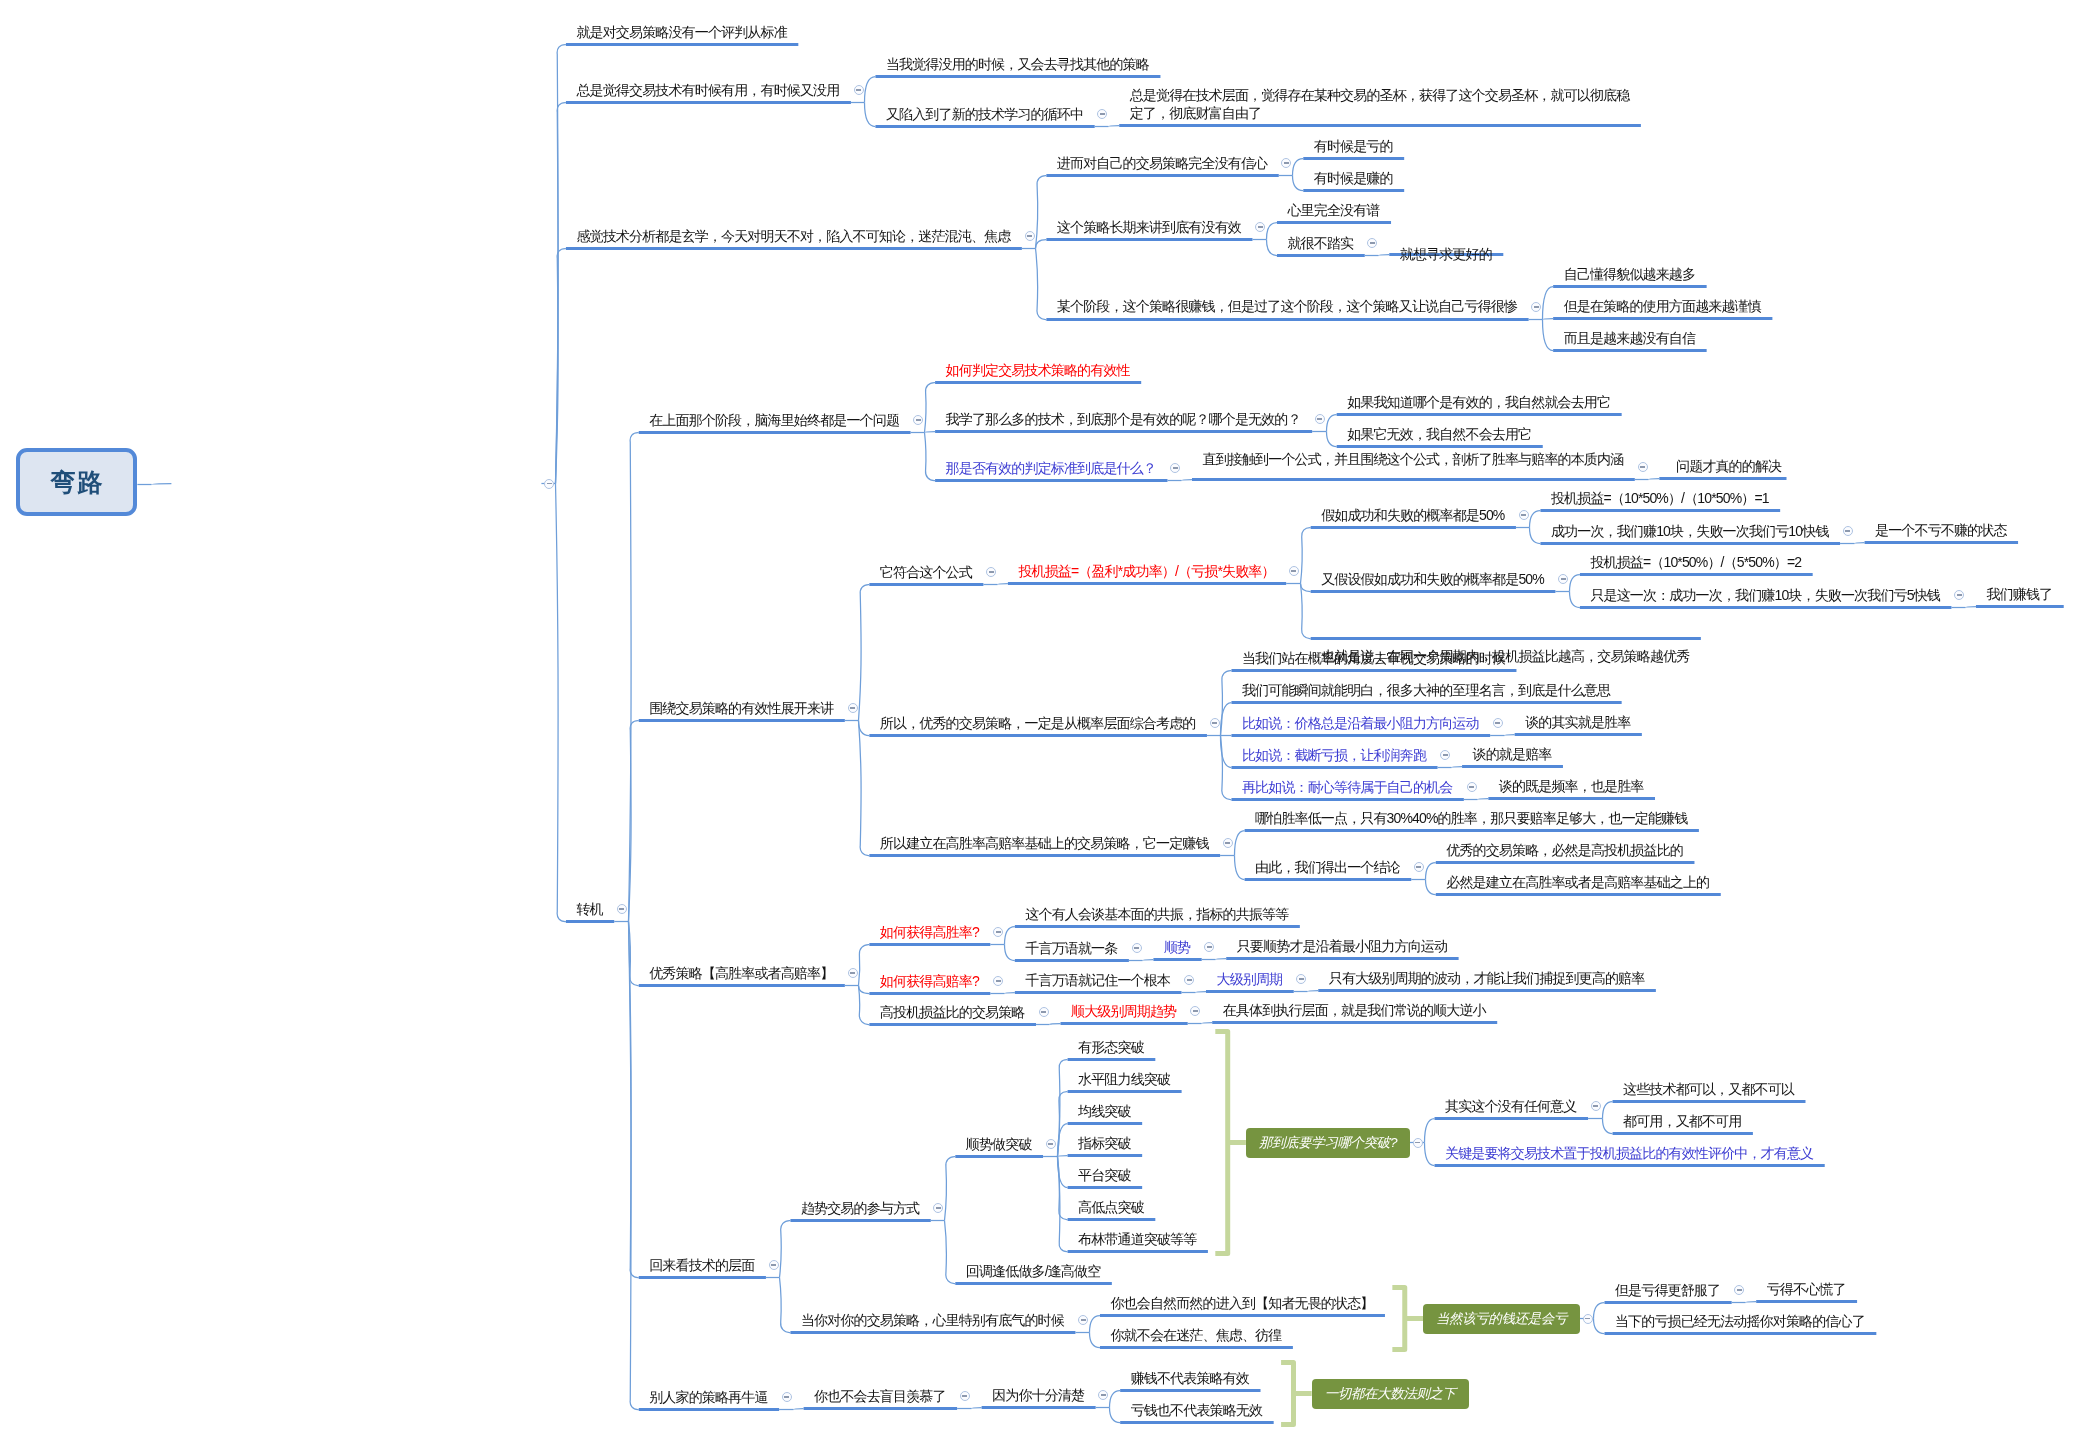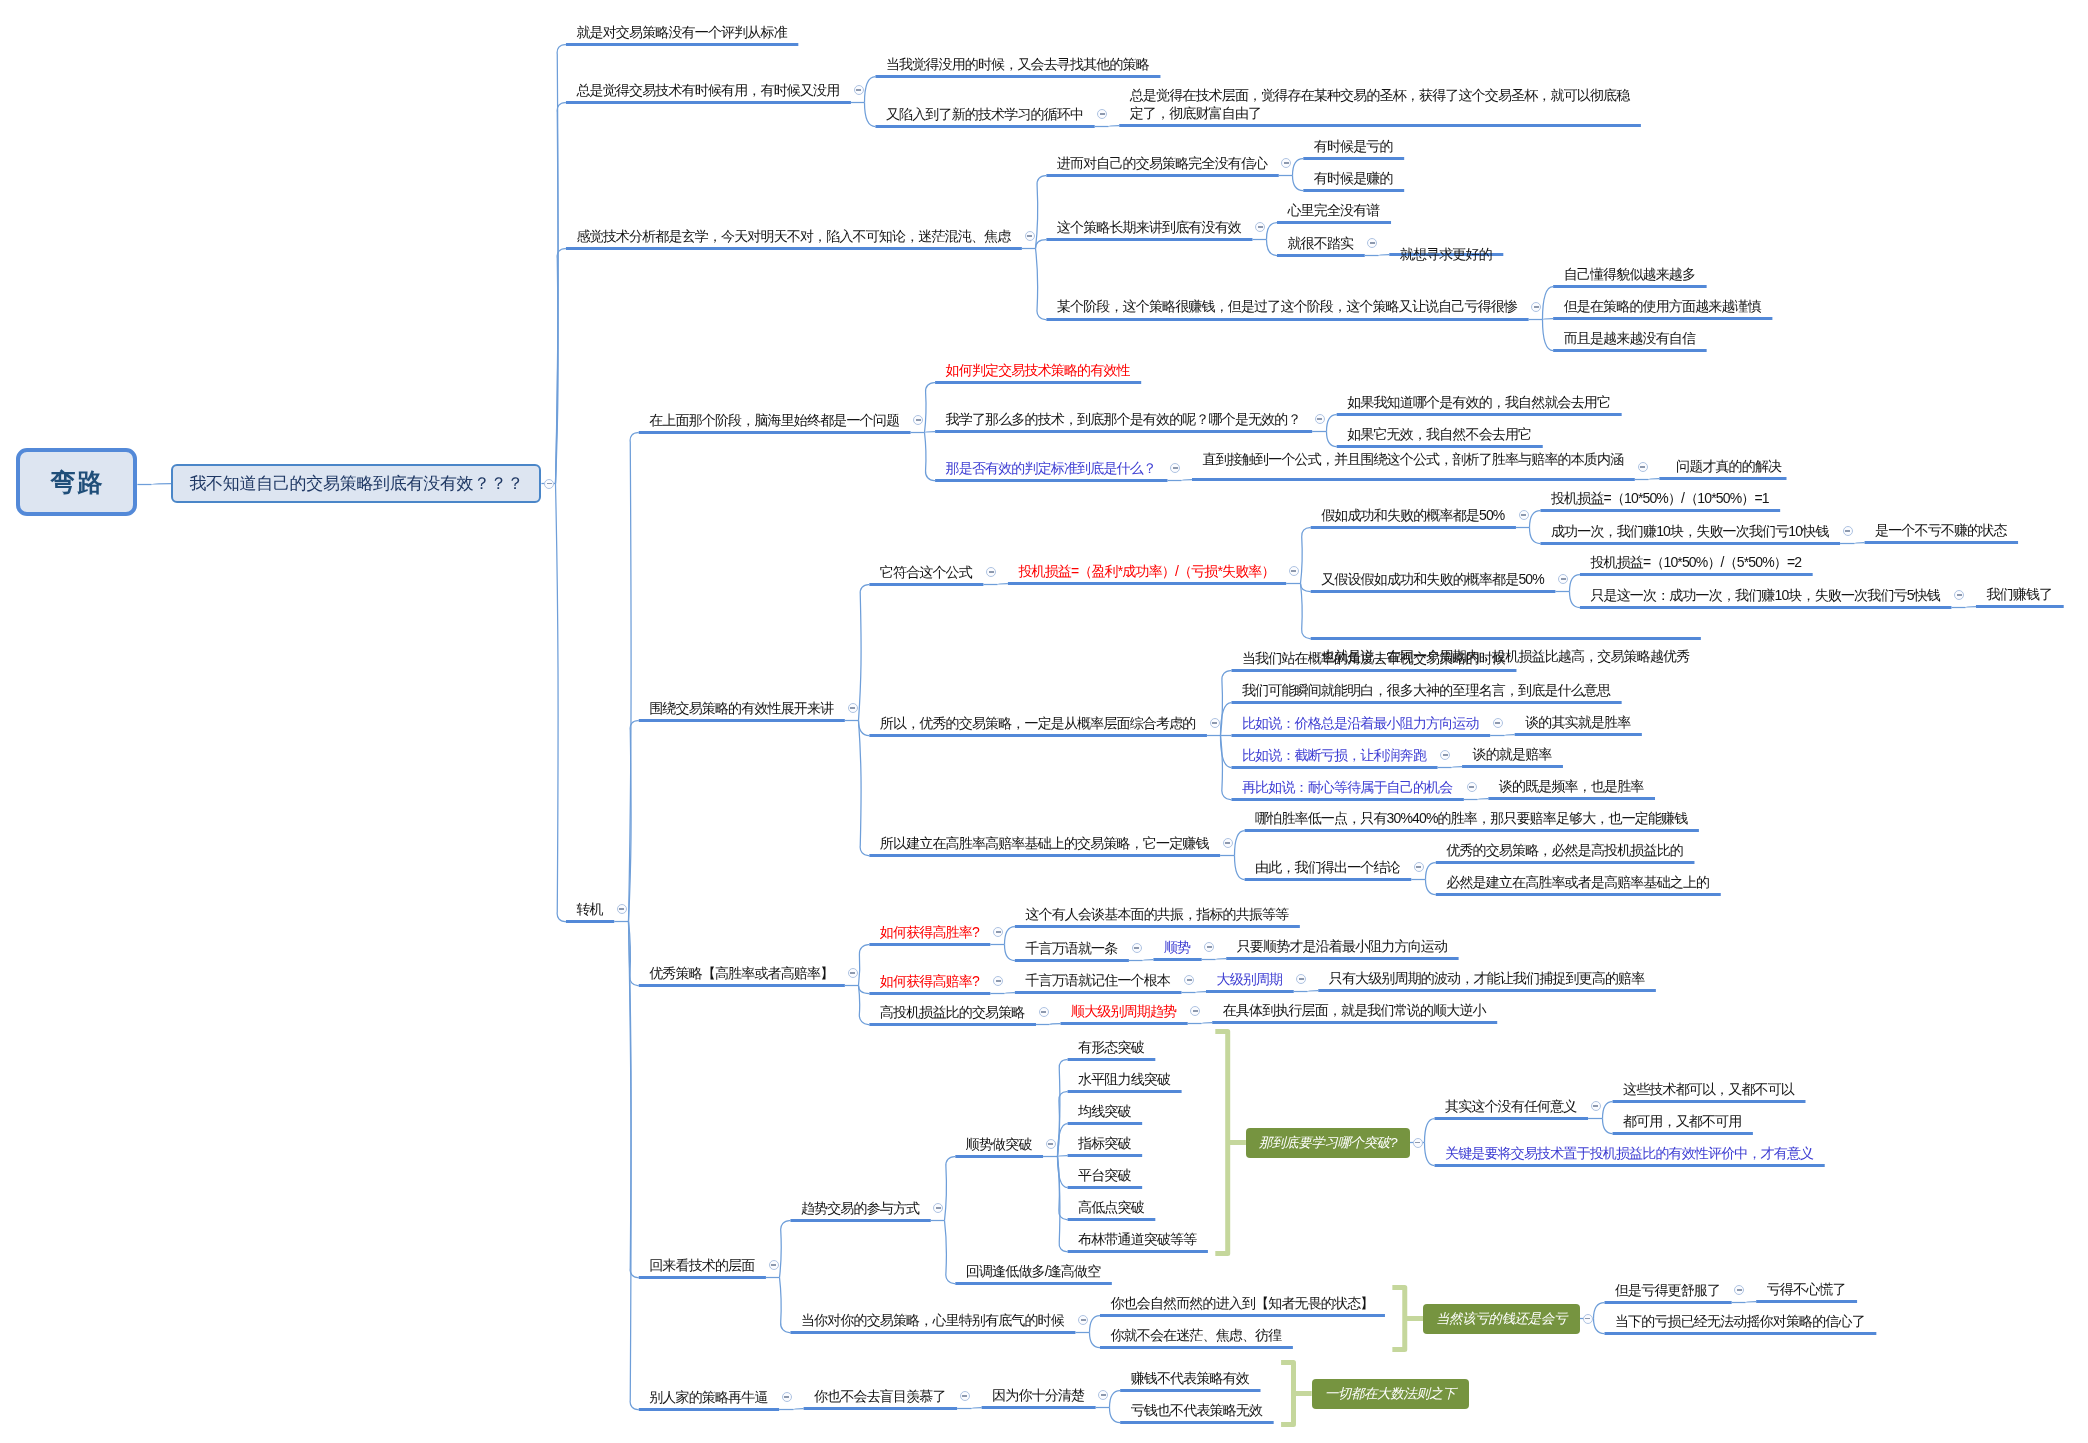--- a/index.html
+++ b/index.html
@@ -264,21 +264,20 @@
       <path d="M971.5 1408.5C971.5 1407.92 974.5309375 1407.5 981.603125 1407.5" fill="none" stroke="#6e9ed9" stroke-width="1.25" stroke-linecap="butt" stroke-linejoin="round"></path>
       <path d="M1095.665625 1407.5H1109.5" fill="none" stroke="#6e9ed9" stroke-width="1.25" stroke-linecap="butt" stroke-linejoin="round"></path>
       <path d="M1109.5 1407.5C1109.5 1397.64 1112.6996875 1390.5 1120.165625 1390.5" fill="none" stroke="#6e9ed9" stroke-width="1.25" stroke-linecap="butt" stroke-linejoin="round"></path>
       <path d="M1109.5 1407.5C1109.5 1416.2 1112.6996875 1422.5 1120.165625 1422.5" fill="none" stroke="#6e9ed9" stroke-width="1.25" stroke-linecap="butt" stroke-linejoin="round"></path>
       <path d="M1281.08125 1362.5H1293.48125V1424.5H1281.08125" fill="none" stroke="#c5d79c" stroke-width="5" stroke-linecap="butt" stroke-linejoin="round"></path>
       <path d="M1293.48125 1393.5H1311.68125" fill="none" stroke="#c5d79c" stroke-width="5" stroke-linecap="butt" stroke-linejoin="round"></path>
     </svg>
 <div class="rootnode" style="left: 15.7px; top: 448px; width: 121.7px; height: 68px;">
       <span>弯路</span>
     </div>
-    <div class="boxnode" style="left: 171.4px; top: 464px; width: 370.016px; height: 39px;"><span>我不知道自己的交易策略到底有没有效？？？</span></div>
     <div class="lbl" style="left: 576.416px; top: 22.5px;">就是对交易策略没有一个评判从标准</div>
     <div class="lbl" style="left: 576.416px; top: 80.5px;">总是觉得交易技术有时候有用，有时候又没用</div>
     <div class="lbl" style="left: 885.931px; top: 54.5px;">当我觉得没用的时候，又会去寻找其他的策略</div>
     <div class="lbl" style="left: 885.931px; top: 104.5px;">又陷入到了新的技术学习的循环中</div>
     <div class="lbl" style="left: 1129.7px; top: 85.5px;">总是觉得在技术层面，觉得存在某种交易的圣杯，获得了这个交易圣杯，就可以彻底稳
 定了，彻底财富自由了</div>
     <div class="lbl" style="left: 576.416px; top: 226.5px;">感觉技术分析都是玄学，今天对明天不对，陷入不可知论，迷茫混沌、焦虑</div>
     <div class="lbl" style="left: 1056.87px; top: 153.5px;">进而对自己的交易策略完全没有信心</div>
     <div class="lbl" style="left: 1313.78px; top: 136.5px;">有时候是亏的</div>
     <div class="lbl" style="left: 1313.78px; top: 168.5px;">有时候是赚的</div>

